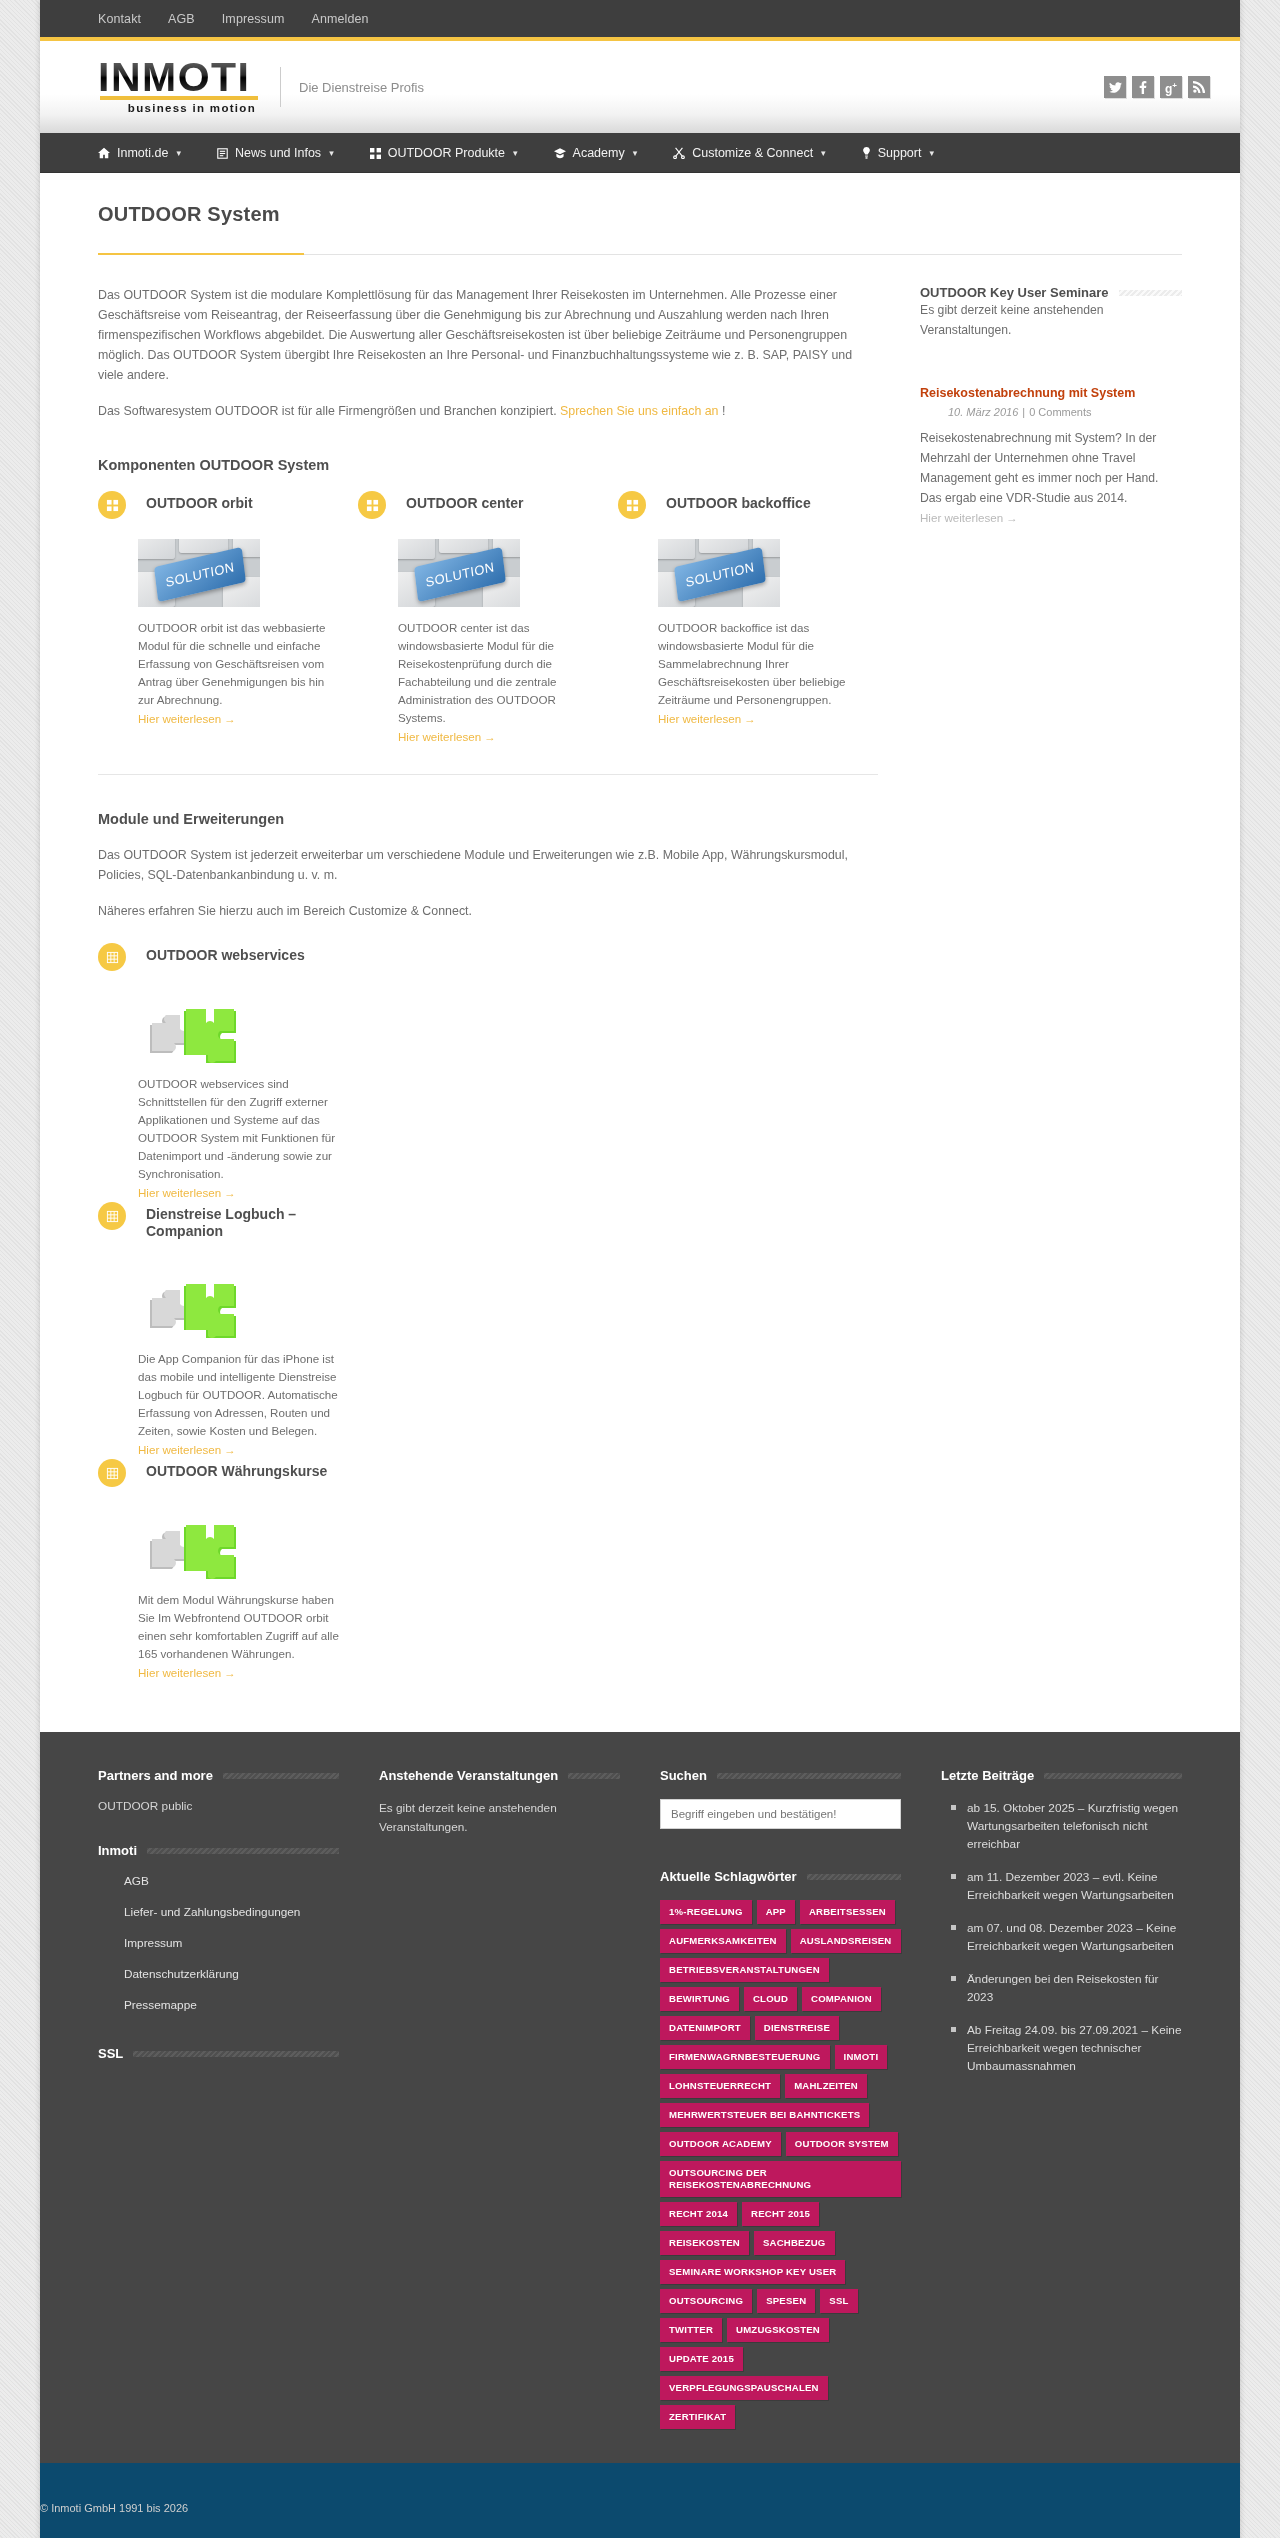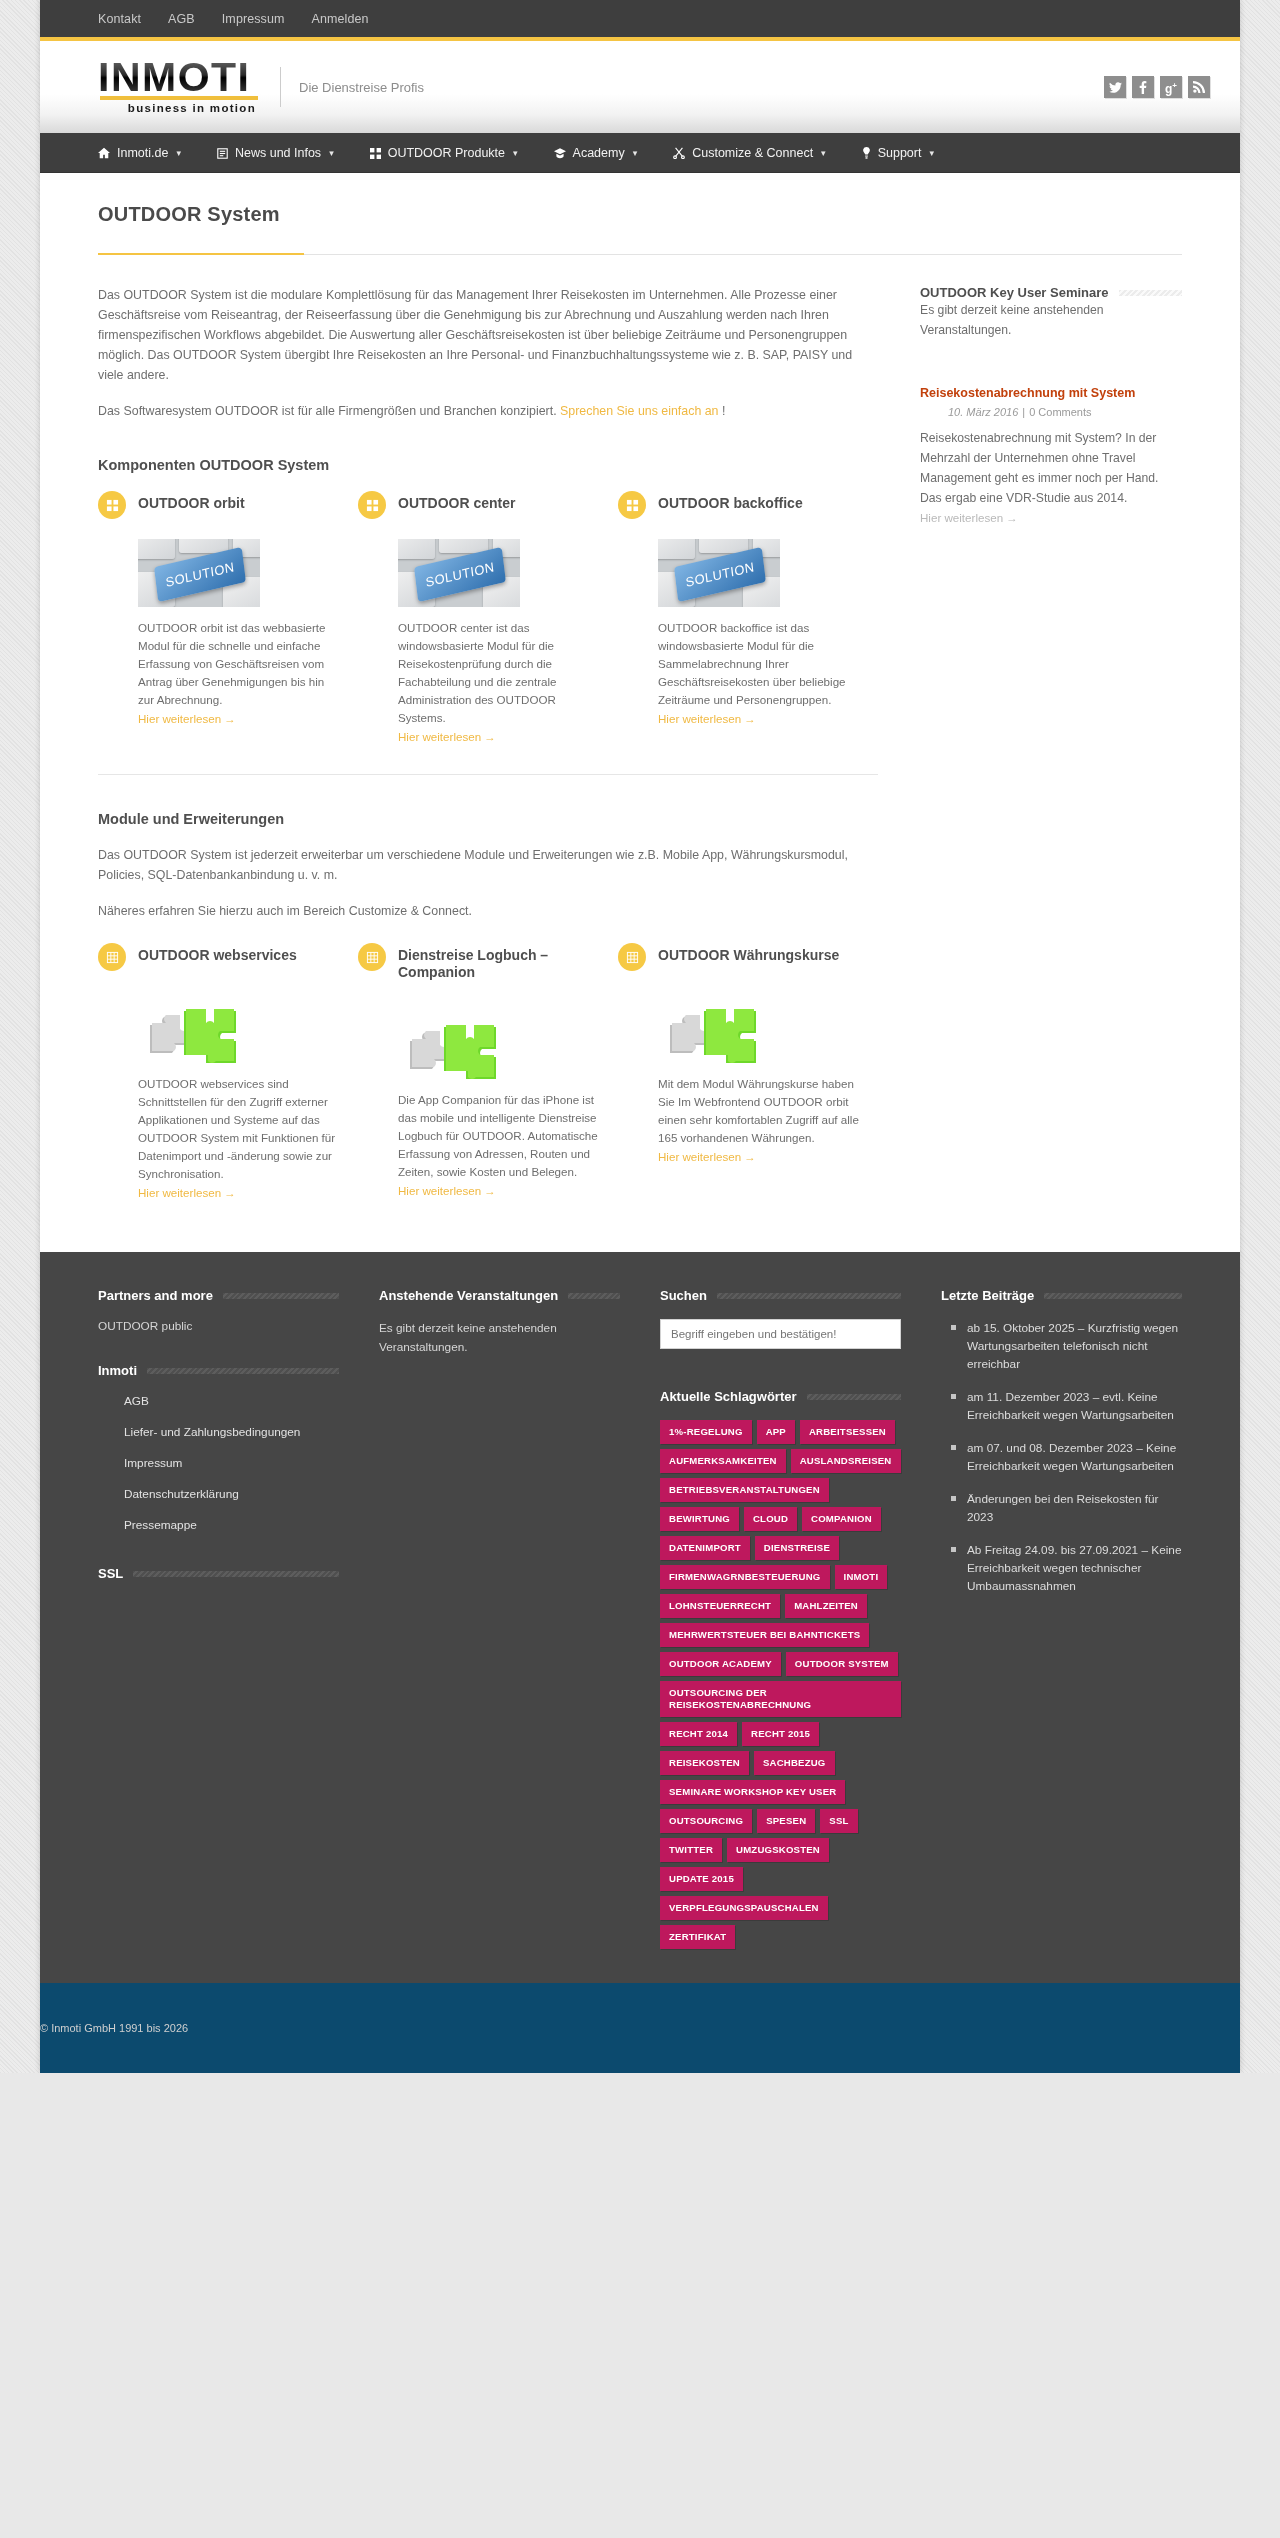--- a/index.html
+++ b/index.html
@@ -176,21 +176,21 @@
 
   h2.sect {
     font-size: 14.5px;
     font-weight: bold;
     color: #4f4f4f;
     margin: 36px 0 18px 0;
   }
 
   .cards { display: flex; gap: 0; }
   .card { width: 260px; padding-right: 18px; }
-  .card-head { display: flex; align-items: flex-start; gap: 12px; min-height: 40px;}
+  .card-head { display: flex; align-items: flex-start; gap: 20px; min-height: 40px;}
   .badge {
     width: 28px; height: 28px;
     border-radius: 50%;
     background: #f6c944;
     flex: 0 0 28px;
     display:flex; align-items:center; justify-content:center;
   }
   .card-title {
     font-size: 14px;
     font-weight: bold;
@@ -566,21 +566,21 @@
             </div>
           </div>
         </div>
 
         <hr class="hr-sect">
 
         <h2 class="sect">Module und Erweiterungen</h2>
         <p class="body">Das  OUTDOOR System ist jederzeit erweiterbar um verschiedene Module und Erweiterungen wie z.B. Mobile App, Währungskursmodul, Policies, SQL-Datenbankanbindung u. v. m.</p>
         <p class="body">Näheres erfahren Sie hierzu auch im Bereich Customize &amp; Connect.</p>
 
-        <div class="cards" style="margin-top:22px;">
+        <div class="cards" style="margin-top:22px;flex-direction:column;">
           <div class="card">
             <div class="card-head">
               <span class="badge">
                 <svg width="13" height="13" viewBox="0 0 14 14" fill="none" stroke="#fff" stroke-width="1">
                     <rect x="1.5" y="1.5" width="11" height="11"></rect>
                     <line x1="1.5" y1="5.2" x2="12.5" y2="5.2"></line>
                     <line x1="1.5" y1="8.8" x2="12.5" y2="8.8"></line>
                     <line x1="5.2" y1="1.5" x2="5.2" y2="12.5"></line>
                     <line x1="8.8" y1="1.5" x2="8.8" y2="12.5"></line>
                   </svg>

